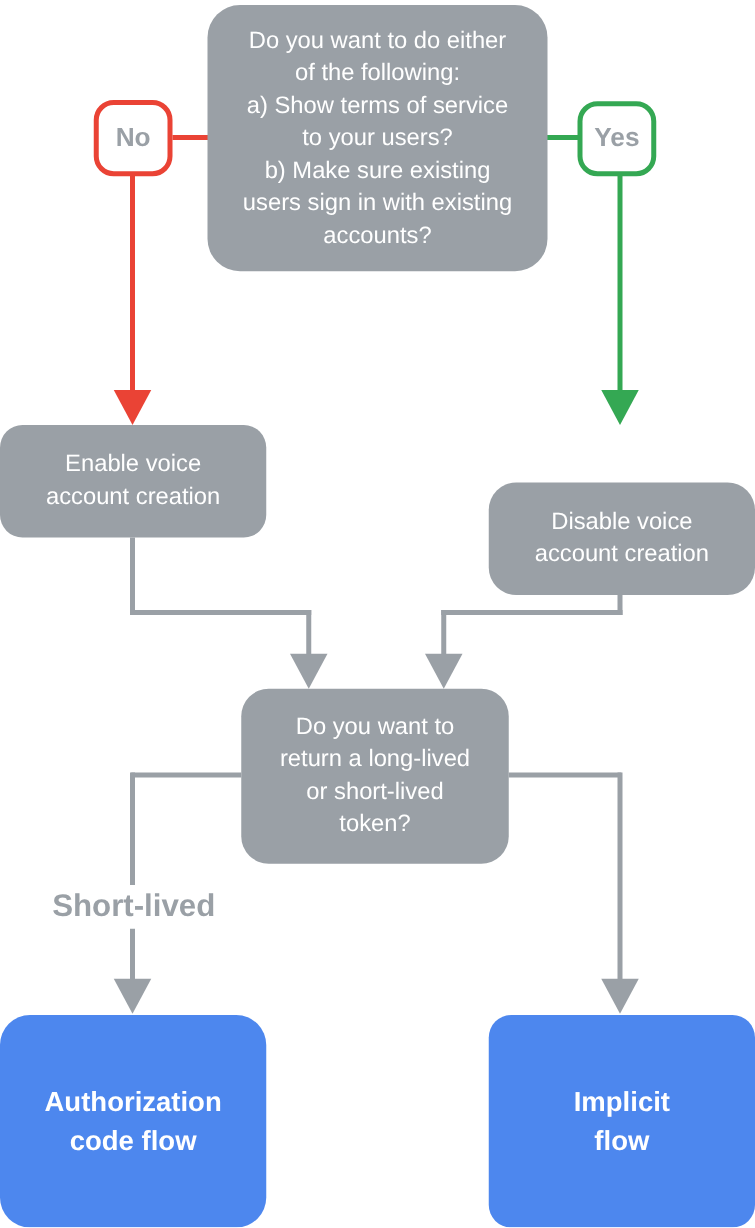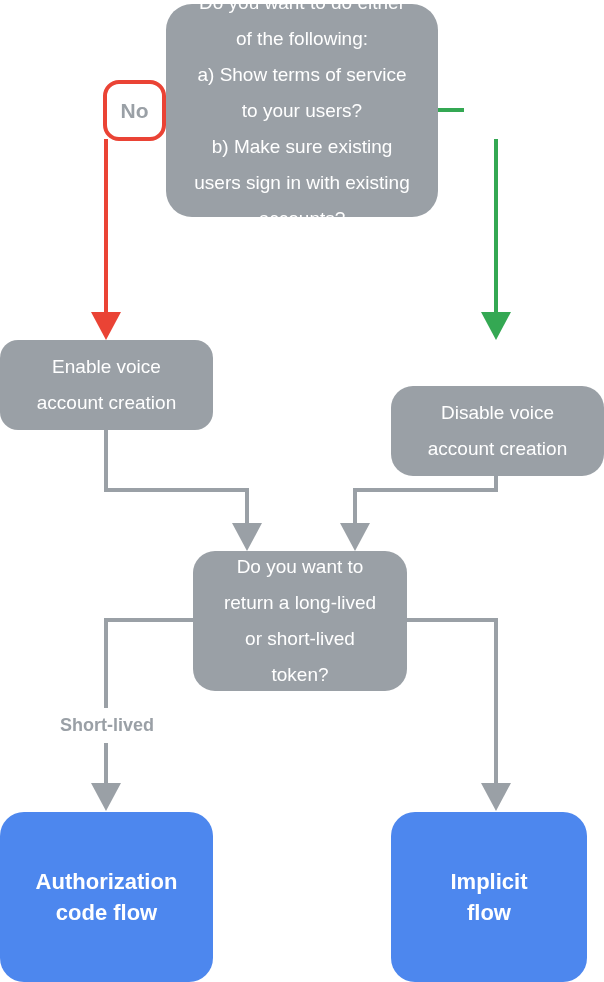--- a/index.html
+++ b/index.html
@@ -12,21 +12,21 @@
   html,body{margin:0;padding:0;background:#fff;}
   .canvas{
     position:relative;width:604px;height:982px;background:#fff;
     font-family:"Liberation Sans","DejaVu Sans",sans-serif;
     overflow:hidden;
   }
   .box{
     position:absolute;display:flex;align-items:center;justify-content:center;
     text-align:center;white-space:pre-line;
     color:var(--white);background:var(--gray);
-    font-size:19px;line-height:36px;border-radius:24px;
+    font-size:19px;line-height:26px;border-radius:24px;
     box-sizing:border-box;
   }
   .box.blue{
     background:var(--blue);font-weight:bold;font-size:22px;line-height:31px;
   }
   .badge{
     position:absolute;display:flex;align-items:center;justify-content:center;
     background:var(--white);border-radius:16px;
     font-weight:bold;font-size:21px;color:var(--gray);
     box-sizing:border-box;
@@ -39,21 +39,21 @@
   .arrow{
     position:absolute;width:0;height:0;
     border-left:15px solid transparent;border-right:15px solid transparent;
     border-top:28px solid var(--gray);
   }
   .arrow.red{border-top-color:var(--red);}
   .arrow.green{border-top-color:var(--green);}
   .plabel{
     position:absolute;display:flex;align-items:center;justify-content:center;
     background:var(--white);color:var(--gray);
-    font-size:18px;font-weight:bold;text-align:right;
+    font-size:25px;font-weight:bold;text-align:right;
   }
 </style>
 </head>
 <body>
 
 <div class="canvas">
 
   <div class="line red" style="left:138px;top:108px;width:30px;height:4px;"></div>
   <div class="line red" style="left:104px;top:139px;width:4px;height:174px;"></div>
   <div class="arrow red" style="left:91px;top:312px;"></div>
@@ -83,30 +83,31 @@
   <div class="plabel" style="left:22px;top:708px;width:170px;height:35px;">Short-lived</div>
 
   <div class="box" style="left:166px;top:4px;width:272px;height:213px;border-radius:26px;">Do you want to do either
 of the following:
 a) Show terms of service
 to your users?
 b) Make sure existing
 users sign in with existing
 accounts?</div>
 
-  <div class="badge no" style="left:75px;top:80px;width:63px;height:61px;margin-left:28px;">No</div>
+  <div class="badge no" style="left:75px;top:80px;width:63px;height:61px;">No</div>
+  <div class="badge yes" style="left:462px;top:81px;width:63px;height:60px;">Yes</div>
 
   <div class="box" style="left:0;top:340px;width:213px;height:90px;border-radius:18px;">Enable voice
 account creation</div>
   <div class="box" style="left:391px;top:340px;width:213px;height:90px;border-radius:22px;margin-top:46px;">Disable voice
 account creation</div>
 
   <div class="box blue" style="left:0;top:812px;width:213px;height:170px;">Authorization
 code flow</div>
 
   <div class="box" style="left:193px;top:551px;width:214px;height:140px;border-radius:22px;">Do you want to
 return a long-lived
 or short-lived
 token?</div>
-  <div class="box blue" style="left:391px;top:812px;width:196px;height:170px;">Implicit
+  <div class="box blue" style="left:391px;top:812px;width:213px;height:170px;border-radius:18px;">Implicit
 flow</div>
 
 </div>
 
 </body></html>

